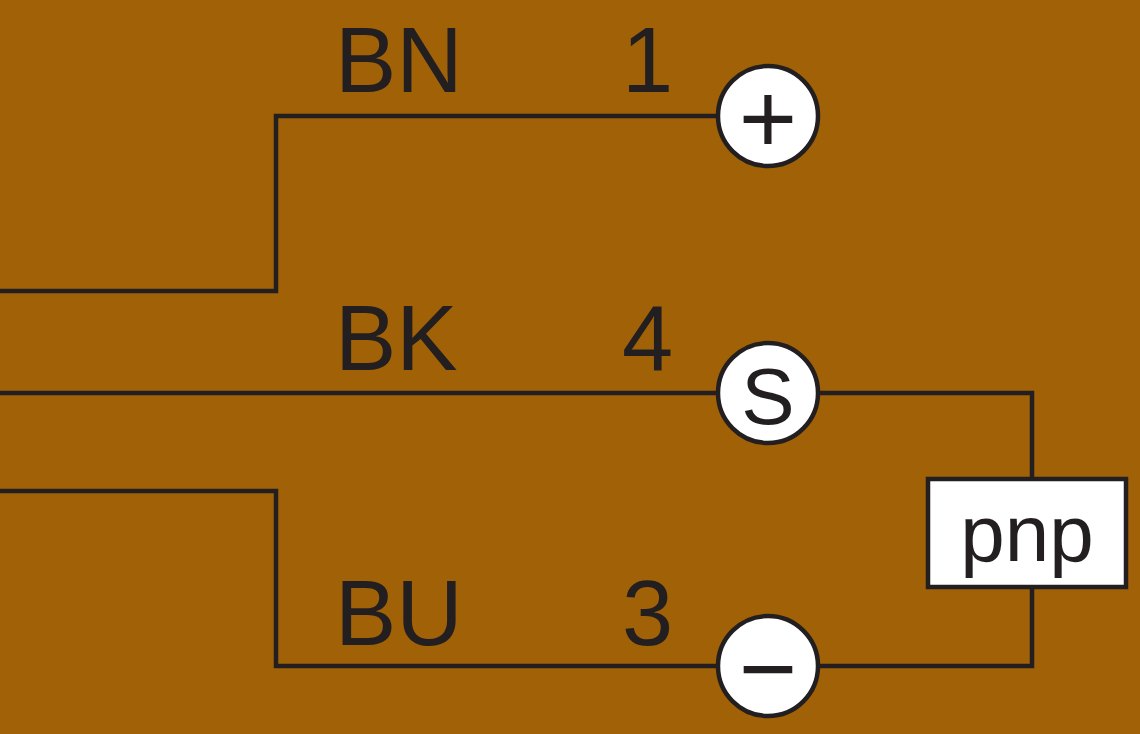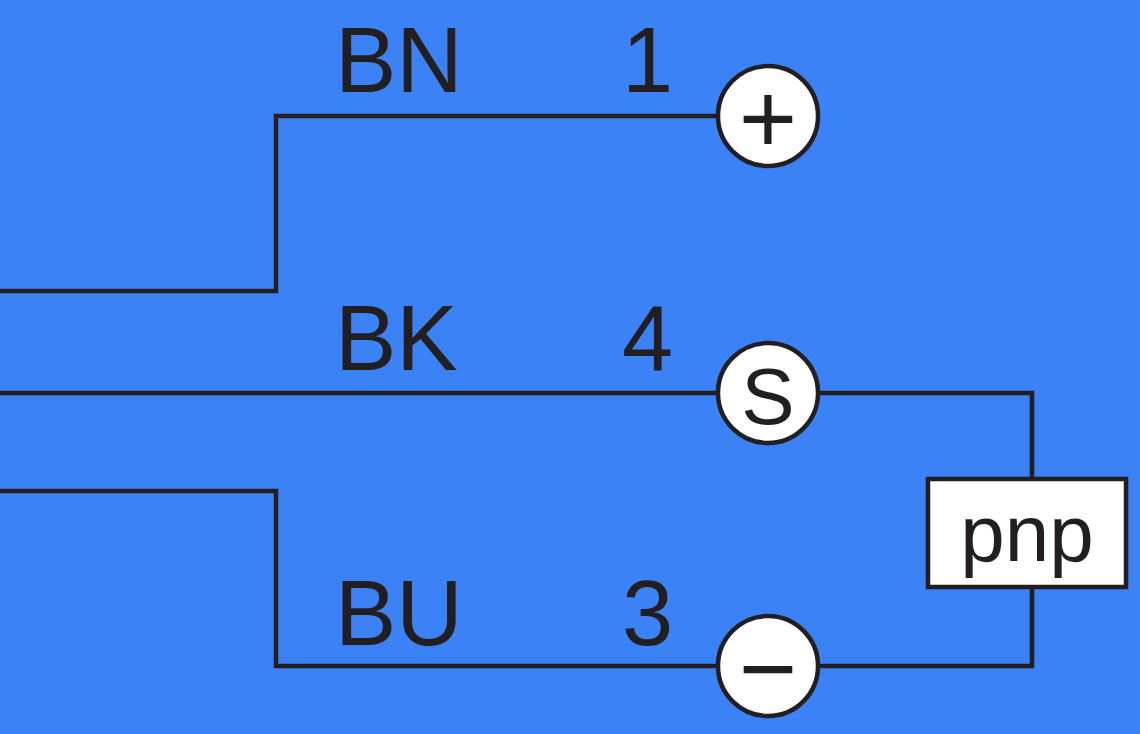--- a/index.html
+++ b/index.html
@@ -8,21 +8,21 @@
     background: #ffffff;
     width: 1140px;
     height: 734px;
     overflow: hidden;
     font-family: "Liberation Sans", sans-serif;
   }
   .stage {
     position: relative;
     width: 1140px;
     height: 734px;
-    background: #3b82f6;
+    background: #a16207;
   }
   svg { display: block; }
   .wire {
     fill: none;
     stroke: #231f20;
     stroke-width: 4.5;
     stroke-linejoin: miter;
     stroke-linecap: butt;
   }
   .term {

